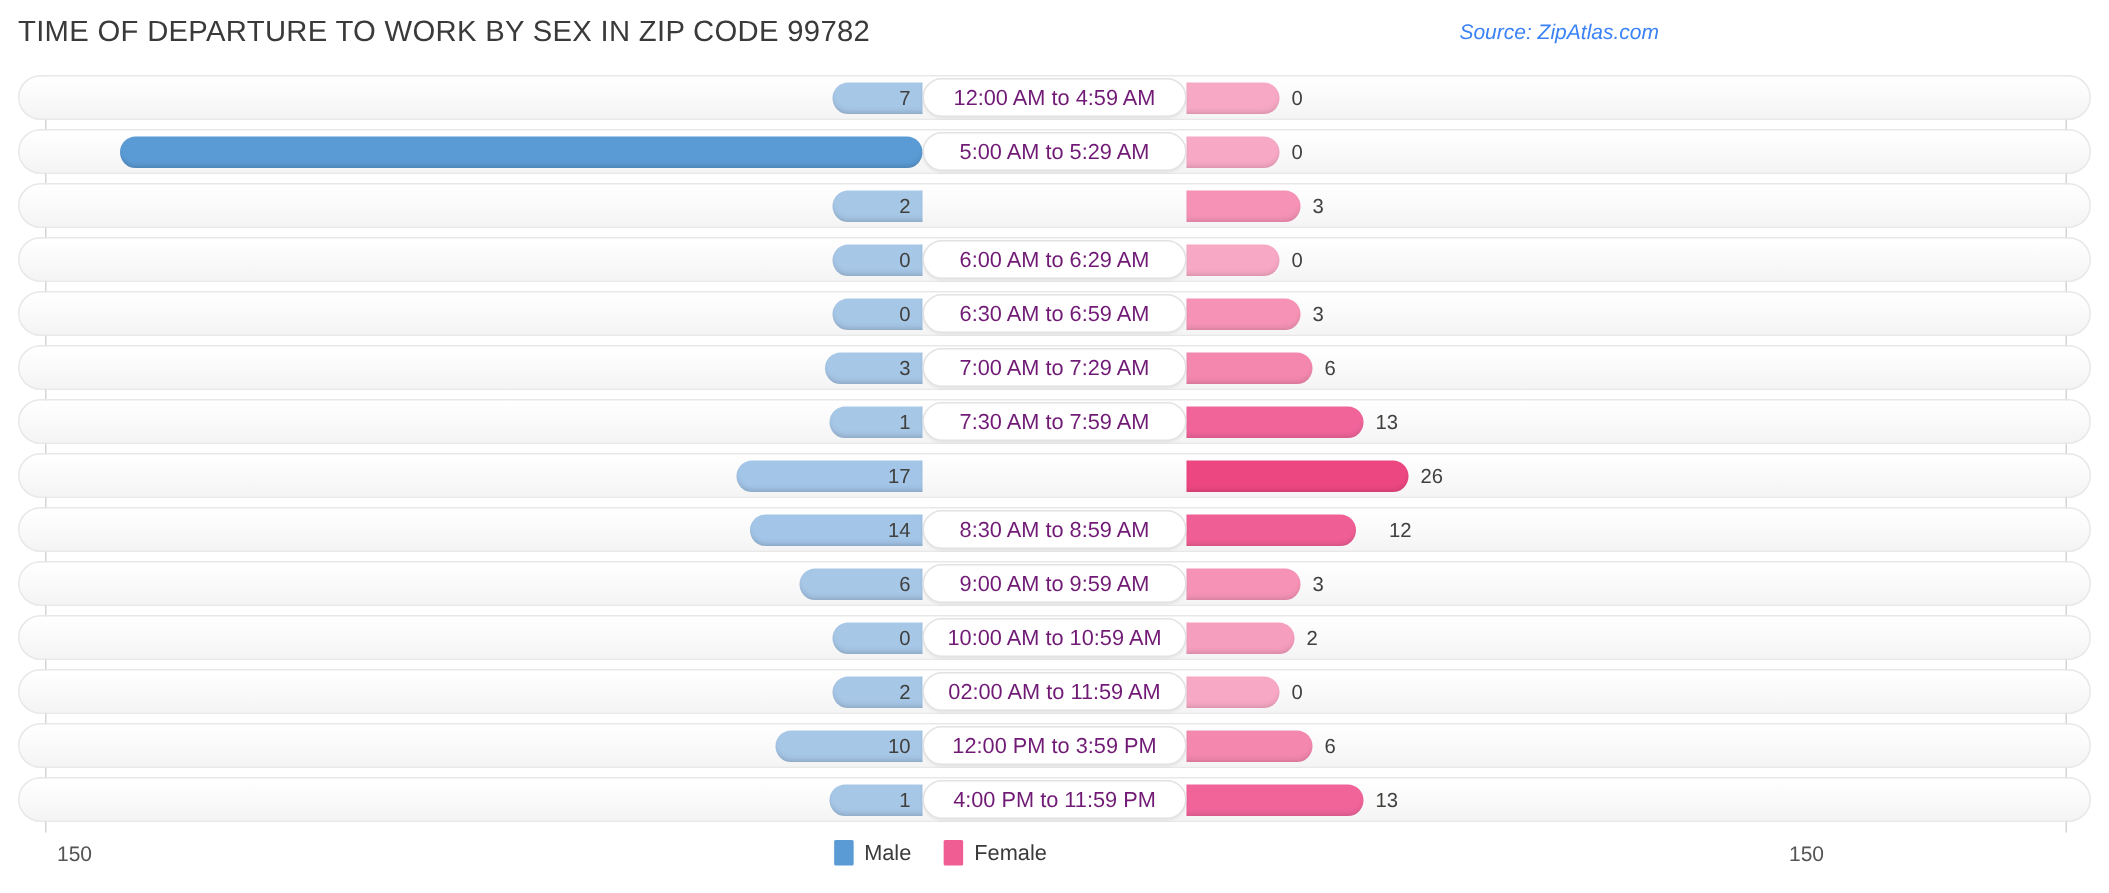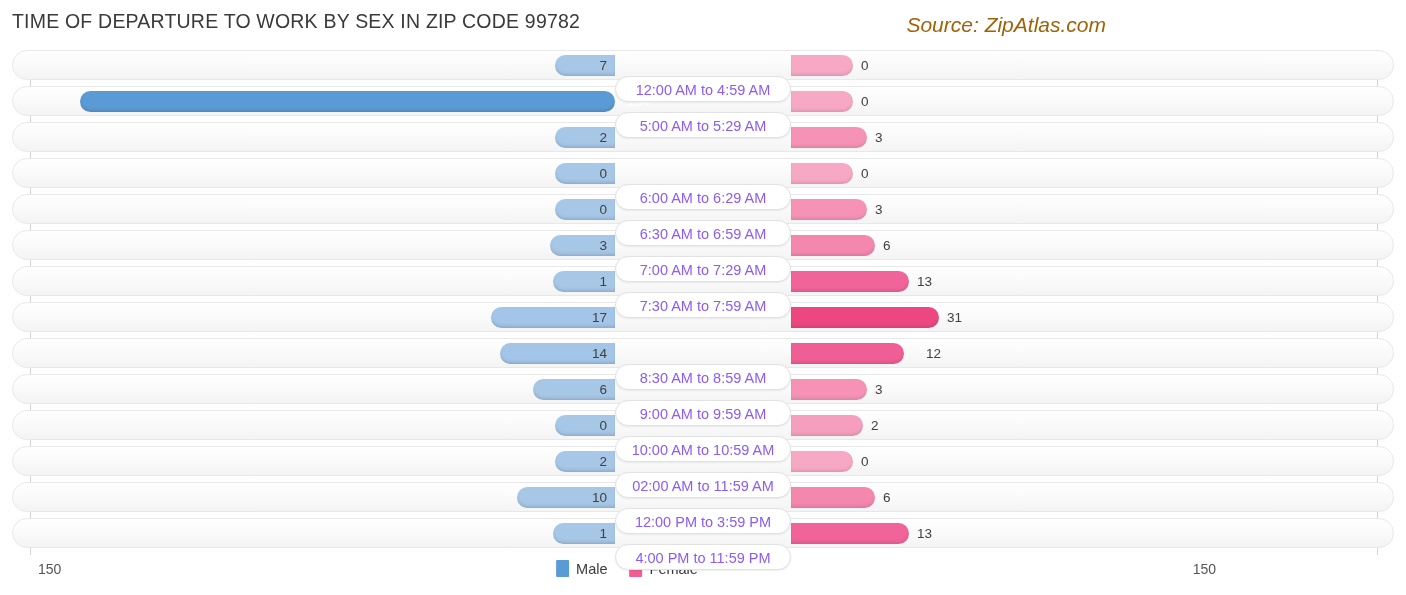--- a/index.html
+++ b/index.html
@@ -30,23 +30,23 @@
     font-size: 19.5px;
     letter-spacing: .2px;
     color: #3a3a3a;
     font-weight: 400;
     white-space: nowrap;
   }
   .source {
     position: absolute;
     right: 12px;
     top: 13px;
-    font-size: 21px;
+    font-size: 14px;
     font-style: italic;
-    color: #a16207;
+    color: #3b82f6;
     white-space: nowrap;
   }
 
   
   .plot {
     position: absolute;
     top: 50px;
     left: 0;
     width: 1406px;
     height: 505px;
@@ -135,25 +135,24 @@
     height: 26px;
     line-height: 26px;
     min-width: 176px;
     padding: 0 14px;
     box-sizing: border-box;
     background: #ffffff;
     border: 1px solid #e2e2e2;
     border-radius: 13px;
     text-align: center;
     font-size: 14.5px;
-    color: #8b5cf6;
+    color: #701a75;
     white-space: nowrap;
     box-shadow: 0 1px 2px rgba(0,0,0,.07);
     z-index: 4;
-    margin-top: 24px;
   }
 
   
   .footer {
     position: absolute;
     top: 555px;
     left: 0;
     width: 1254px;
     height: 40px;
   }
@@ -262,21 +261,21 @@
           <div class="bar-value male">1</div>
           <div class="bar-value female" style="left: calc(50% + 206px); margin-left: 0px;">13</div>
           <div class="pill">7:30 AM to 7:59 AM</div>
         </div>
       </div>
       <div class="row">
         <div class="bar-track">
           <div class="bar male" style="width: 124px; background: rgb(163, 197, 232);"></div>
           <div class="bar female" style="width: 148px; background: rgb(236, 71, 129);"></div>
           <div class="bar-value male">17</div>
-          <div class="bar-value female" style="left: calc(50% + 236px); margin-left: 0px;">31</div>
+          <div class="bar-value female" style="left: calc(50% + 236px); margin-left: 0px;">26</div>
         </div>
       </div>
       <div class="row">
         <div class="bar-track">
           <div class="bar male" style="width: 115px; background: rgb(163, 197, 232);"></div>
           <div class="bar female" style="width: 113px; background: rgb(239, 94, 148);"></div>
           <div class="bar-value male">14</div>
           <div class="bar-value female" style="left: calc(50% + 201px); margin-left: 14px;">12</div>
           <div class="pill">8:30 AM to 8:59 AM</div>
         </div>

